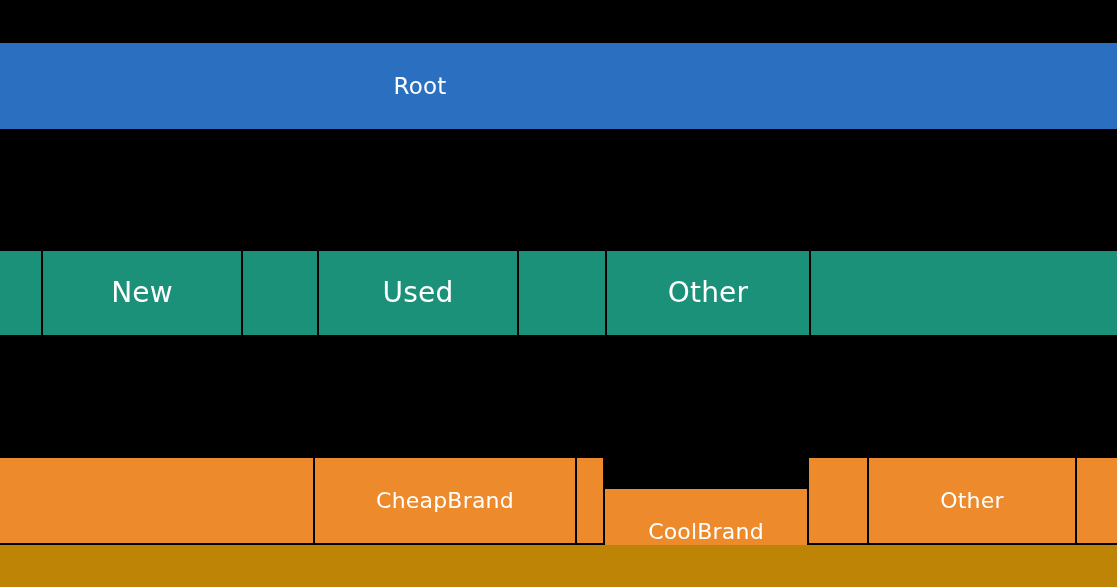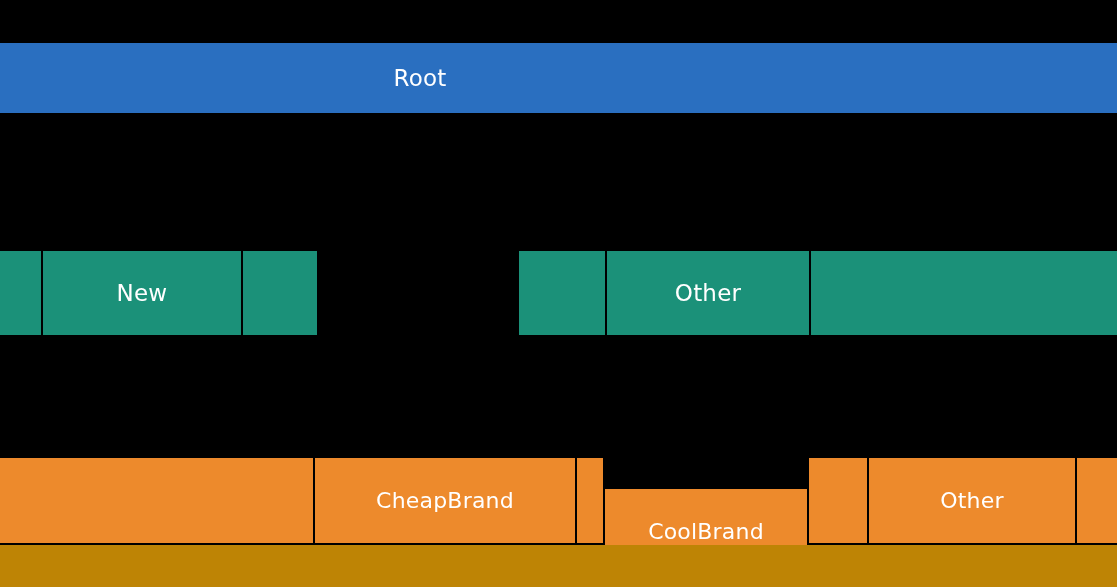--- a/index.html
+++ b/index.html
@@ -41,40 +41,43 @@
   .node-label {
     color: #ffffff;
     font-size: 23px;
     line-height: 1;
     white-space: nowrap;
     letter-spacing: 0.2px;
     user-select: none;
   }
 
   .node.level-0 .node-label { font-size: 23px; }
-  .node.level-1 .node-label { font-size: 23px; }
+  .node.level-1 .node-label { font-size: 28px; }
   .node.level-2 .node-label { font-size: 22px; }
 </style>
 </head>
 <body>
 
 <div id="chart-canvas" style="background: rgb(0, 0, 0);">
-    <div class="level-row" style="top: 43px; height: 70px;">
+    <div class="level-row" style="top: 43px; height: 86px;">
       <div class="node level-0" style="left: 0px; width: 319px; background: rgb(42, 111, 192);"></div>
       <div class="node level-0" style="left: 319px; width: 202px; background: rgb(42, 111, 192);">
         <span class="node-label">Root</span>
       </div>
       <div class="node level-0" style="left: 521px; width: 596px; background: rgb(42, 111, 192);"></div>
     </div>
     <div class="level-row" style="top: 251px; height: 84px;">
       <div class="node level-1" style="left: 0px; width: 41px; background: rgb(27, 145, 121);"></div>
       <div class="node level-1" style="left: 43px; width: 198px; background: rgb(27, 145, 121);">
         <span class="node-label">New</span>
       </div>
       <div class="node level-1" style="left: 243px; width: 74px; background: rgb(27, 145, 121);"></div>
+      <div class="node level-1" style="left: 319px; width: 198px; background: rgb(27, 145, 121);">
+        <span class="node-label">Used</span>
+      </div>
       <div class="node level-1" style="left: 519px; width: 86px; background: rgb(27, 145, 121);"></div>
       <div class="node level-1" style="left: 607px; width: 202px; background: rgb(27, 145, 121);">
         <span class="node-label">Other</span>
       </div>
       <div class="node level-1" style="left: 811px; width: 306px; background: rgb(27, 145, 121);"></div>
     </div>
     <div class="level-row" style="top: 458px; height: 85px; text-align: right;">
       <div class="node level-2" style="left: 0px; width: 313px; background: rgb(237, 138, 44);"></div>
       <div class="node level-2" style="left: 315px; width: 260px; background: rgb(237, 138, 44);">
         <span class="node-label">CheapBrand</span>

